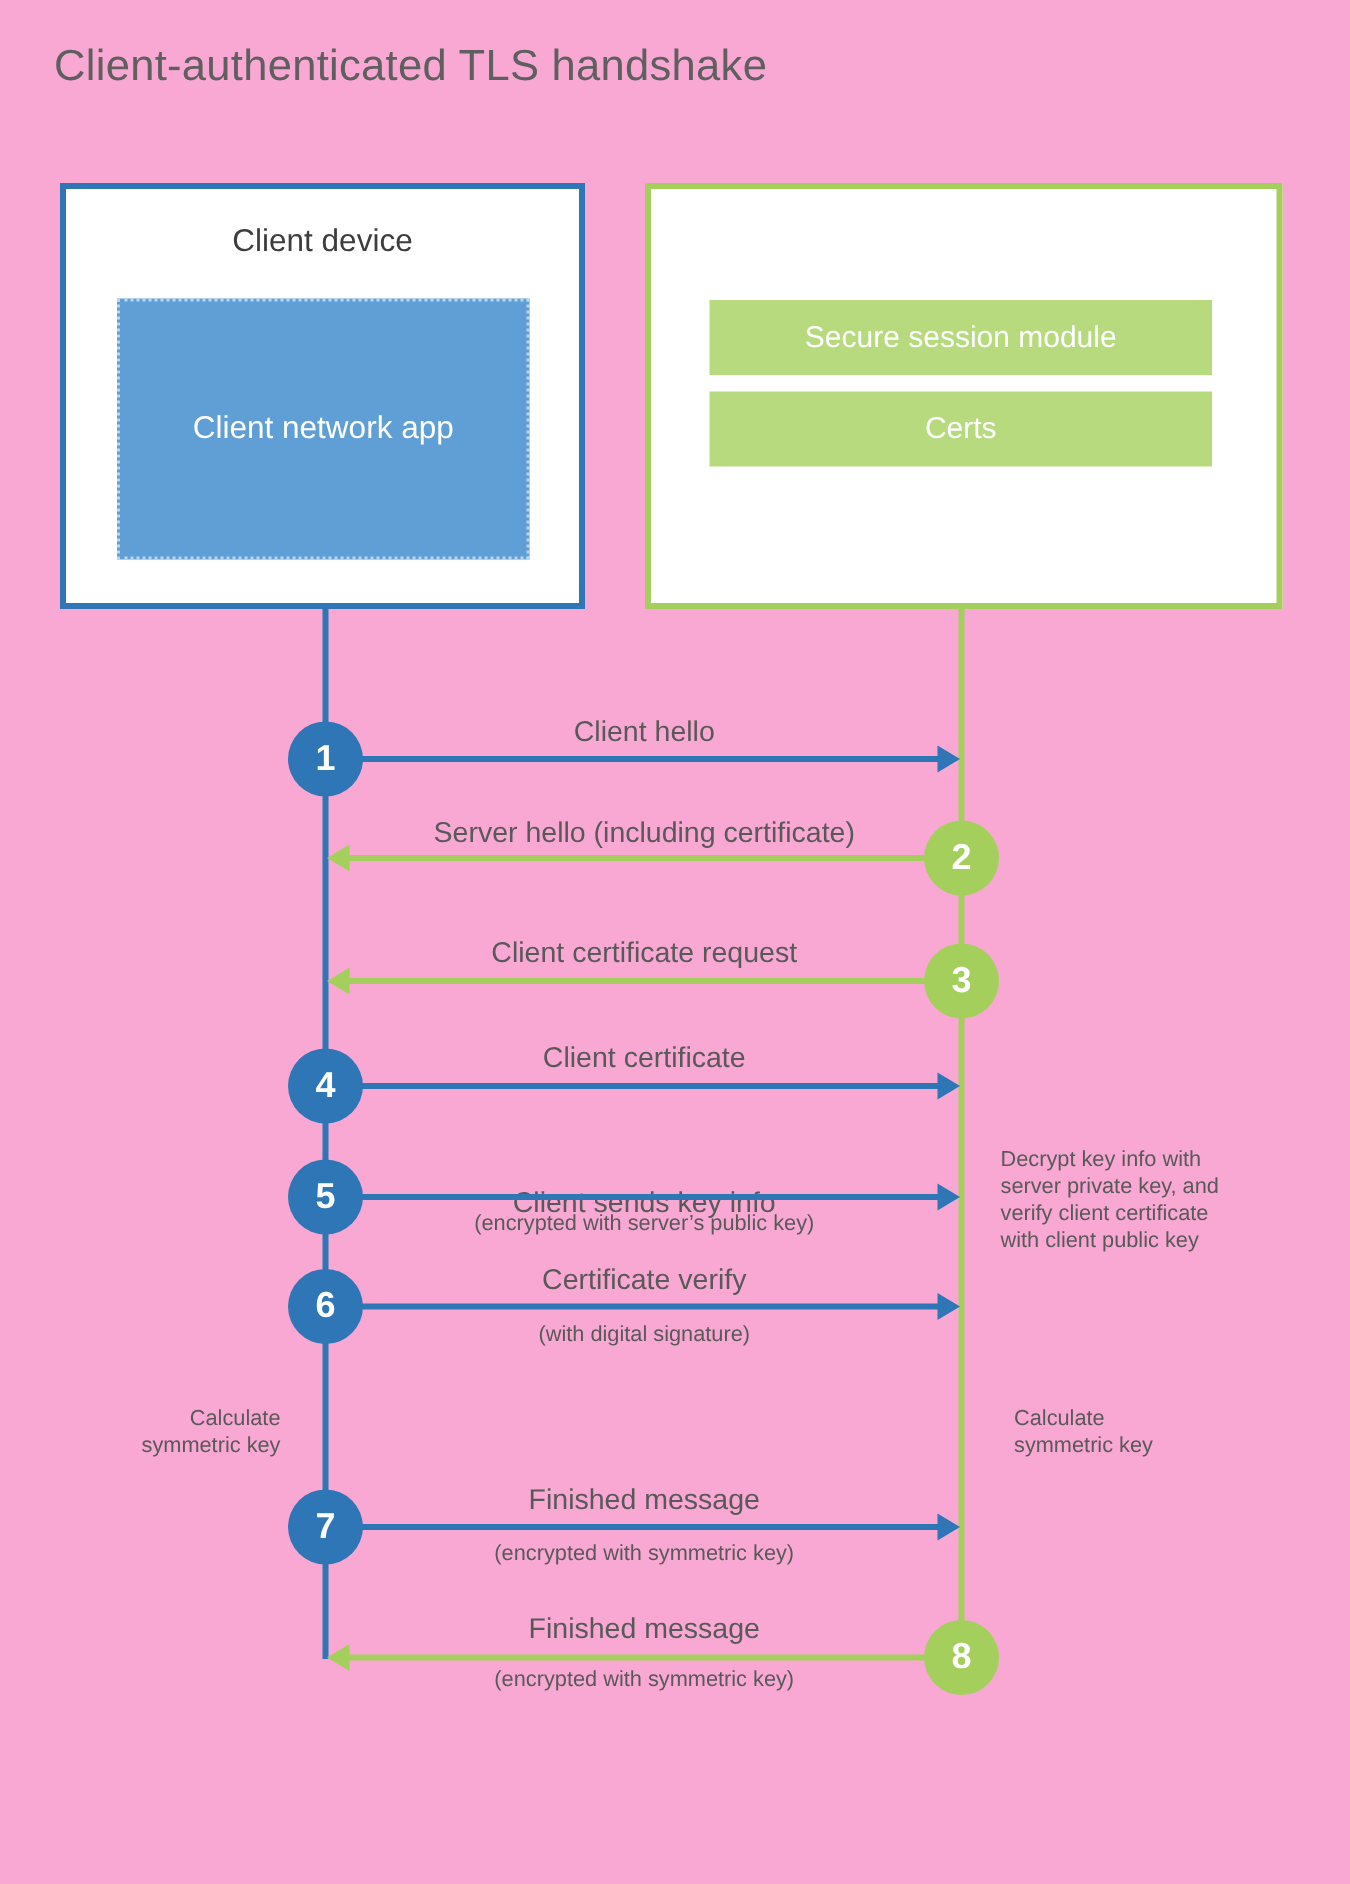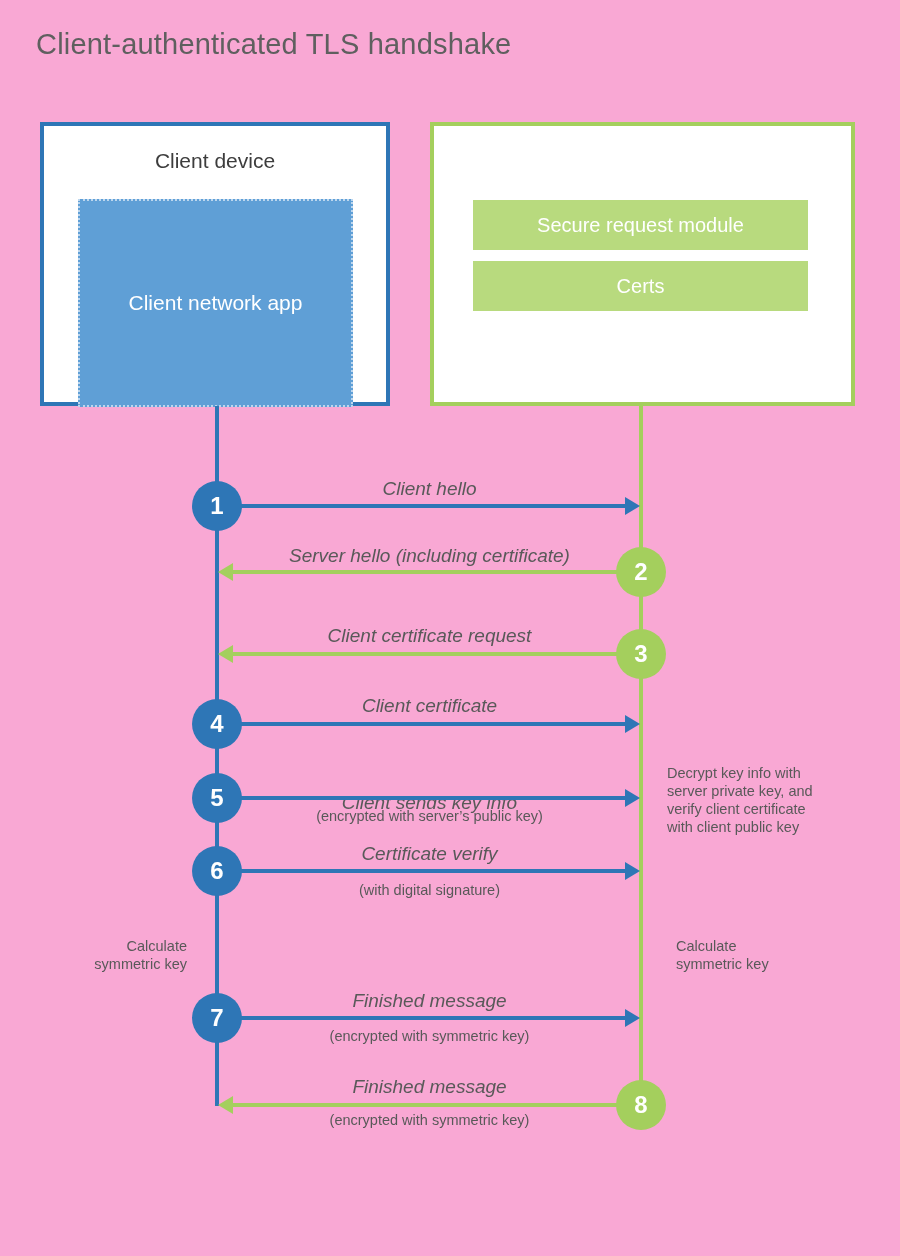--- a/index.html
+++ b/index.html
@@ -14,39 +14,39 @@
   body{background:#ffffff;font-family:"Liberation Sans","DejaVu Sans",sans-serif;}
   .page{position:relative;width:900px;height:1256px;background:#f9a8d4;overflow:hidden;}
   .page-title{position:absolute;left:36px;top:28px;font-size:29px;font-weight:400;color:#5f5f5f;letter-spacing:.2px;}
   
   .actor-box{position:absolute;top:122px;height:284px;background:#fff;}
   .client-box{left:40px;width:350px;border:4px solid var(--blue);}
   .server-box{left:430px;width:425px;border:4px solid var(--green);}
   .actor-title{position:absolute;top:149px;text-align:center;font-size:21px;font-weight:normal;color:var(--text-dark);}
   .client-title{left:40px;width:350px;}
   .server-title{left:430px;width:425px;}
-  .app-module{position:absolute;left:78px;top:199px;width:275px;height:208px;background:var(--blue-light);border:2px dotted #bcd6ee;display:flex;align-items:center;justify-content:center;text-align:center;color:#fff;font-size:21px;line-height:1.35;}
+  .app-module{position:absolute;left:78px;top:199px;width:275px;height:174px;background:var(--blue-light);border:2px dotted #bcd6ee;display:flex;align-items:center;justify-content:center;text-align:center;color:#fff;font-size:21px;line-height:1.35;}
   .app-module span{display:block;max-width:200px;}
   .server-module{position:absolute;left:473px;width:335px;height:50px;background:var(--green-light);color:#fff;font-size:20px;display:flex;align-items:center;justify-content:center;}
   
   .lifeline{position:absolute;width:4px;top:406px;}
   .lifeline.client{left:215px;height:700px;background:var(--blue);}
   .lifeline.server{left:639px;height:700px;background:var(--green);}
   
   .step-circle{position:absolute;width:50px;height:50px;border-radius:50%;color:#fff;font-size:24px;font-weight:bold;display:flex;align-items:center;justify-content:center;}
   .step-circle.client{left:192px;background:var(--blue);}
   .step-circle.server{left:616px;background:var(--green);}
   .arrow{position:absolute;left:218px;width:422px;height:18px;}
   .arrow .line{position:absolute;top:7px;height:4px;}
   .arrow.to-server .line{left:0;right:13px;background:var(--blue);}
   .arrow.to-client .line{left:13px;right:0;background:var(--green);}
   .arrow .head{position:absolute;top:0;width:0;height:0;border-top:9px solid transparent;border-bottom:9px solid transparent;}
   .arrow.to-server .head{right:0;border-left:15px solid var(--blue);}
   .arrow.to-client .head{left:0;border-right:15px solid var(--green);}
-  .msg-label{position:absolute;left:218px;width:423px;text-align:center;font-size:19px;color:var(--text-gray);font-style:italic;}
+  .msg-label{position:absolute;left:218px;width:423px;text-align:center;font-size:19px;color:var(--text-gray);}
   .msg-sublabel{position:absolute;left:218px;width:423px;text-align:center;font-size:14.5px;color:var(--text-gray);}
   
   .note{position:absolute;font-size:14.5px;line-height:18px;color:var(--text-gray);}
   .note-decrypt{left:667px;top:764px;width:162px;text-align:left;}
   .note-calc-left{left:87px;top:937px;width:100px;text-align:right;}
   .note-calc-right{left:676px;top:937px;width:110px;text-align:left;}
 </style>
 </head>
 <body>
 
@@ -54,21 +54,21 @@
 
   <h1 class="page-title">Client-authenticated TLS handshake</h1>
 
   <div class="actor-box client-box"></div>
   <div class="actor-title client-title">Client device</div>
   <div class="app-module">
     <span>Client network app</span>
   </div>
 
   <div class="actor-box server-box"></div>
-  <div class="server-module" style="top:200px;">Secure request module</div>
+  <div class="server-module" style="top:200px;">Secure session module</div>
   <div class="server-module" style="top:261px;">Certs</div>
 
   <div class="lifeline client"></div>
   <div class="lifeline server"></div>
 
   <div>
     <div class="msg-label" style="top:478px;">Client hello</div>
     <div class="arrow to-server" style="top:497px;">
       <span class="line"></span>
       <span class="head"></span>

